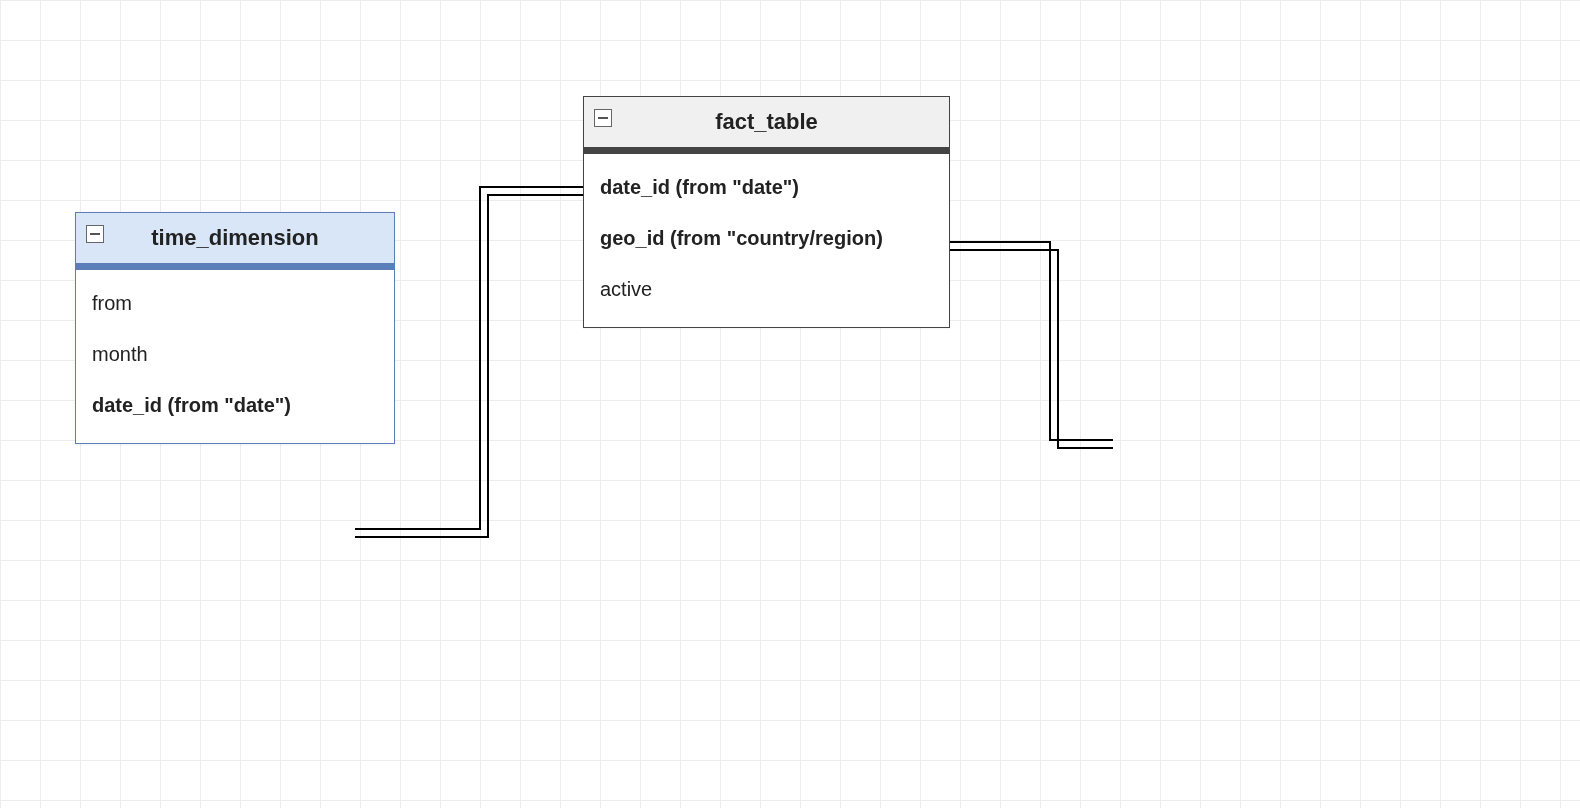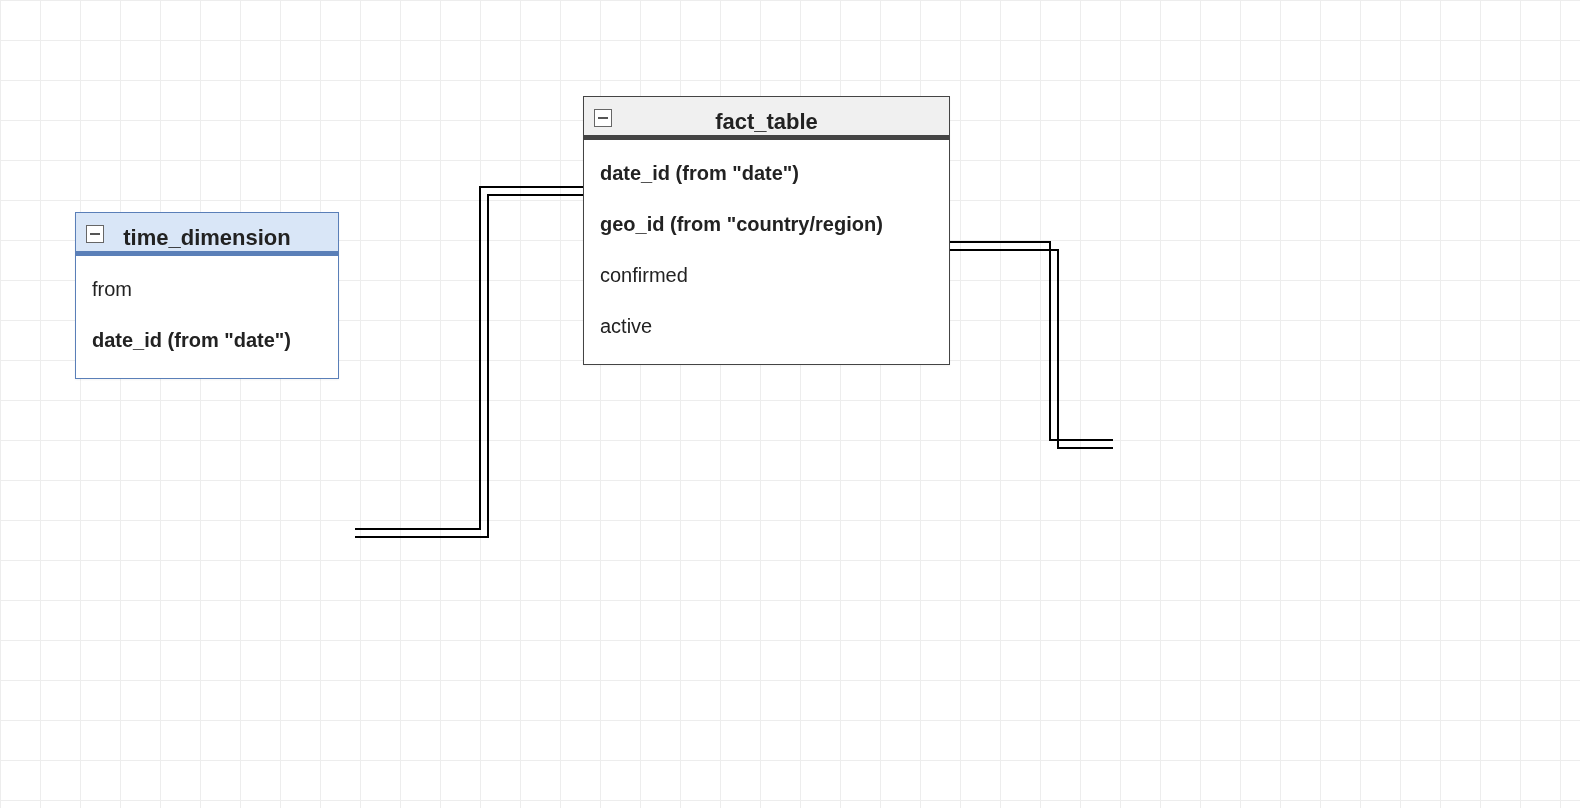--- a/index.html
+++ b/index.html
@@ -28,22 +28,22 @@
     inset: 0;
   }
   .entity {
     position: absolute;
     background: #fff;
     border: 1px solid #333;
     box-shadow: 0 1px 2px rgba(0,0,0,0.05);
   }
   .entity-header {
     position: relative;
-    border-bottom: 5px solid #0369a1;
-    padding: 12px 16px 0 16px;
+    border-bottom: 7px solid #0369a1;
+    padding: 12px 16px 12px 16px;
     font-weight: 700;
     font-size: 22px;
     text-align: center;
     color: #222;
   }
   .collapse-icon {
     position: absolute;
     left: 10px;
     top: 12px;
     width: 18px;
@@ -98,37 +98,37 @@
 
   <path d="M 355 529 L 480 529 L 480 187 L 583 187"></path>
   <path d="M 355 537 L 488 537 L 488 195 L 583 195"></path>
 
   <path d="M 1113 440 L 1050 440 L 1050 242 L 950 242"></path>
   <path d="M 1113 448 L 1058 448 L 1058 250 L 950 250"></path>
 </svg>
 
 <div class="canvas">
 
-  <div id="entity-time" class="entity" style="left:75px; top:212px; width:264px;">
+  <div id="entity-time" class="entity" style="left:75px; top:212px; width:320px;">
     <div class="entity-header">
       <span class="collapse-icon"></span>
       <span>time_dimension</span>
     </div>
     <div class="entity-body">
       <div class="field">from</div>
+      <div class="field">month</div>
       <div class="field bold">date_id (from "date")</div>
     </div>
   </div>
 
   <div id="entity-fact" class="entity" style="left:583px; top:96px; width:367px;">
     <div class="entity-header">
       <span class="collapse-icon"></span>
       <span>fact_table</span>
     </div>
     <div class="entity-body">
       <div class="field bold">date_id (from "date")</div>
       <div class="field bold">geo_id (from "country/region)</div>
-      <div class="field">confirmed</div>
       <div class="field">active</div>
   </div>
 
 </div>
 
 </div>
 </body></html>

